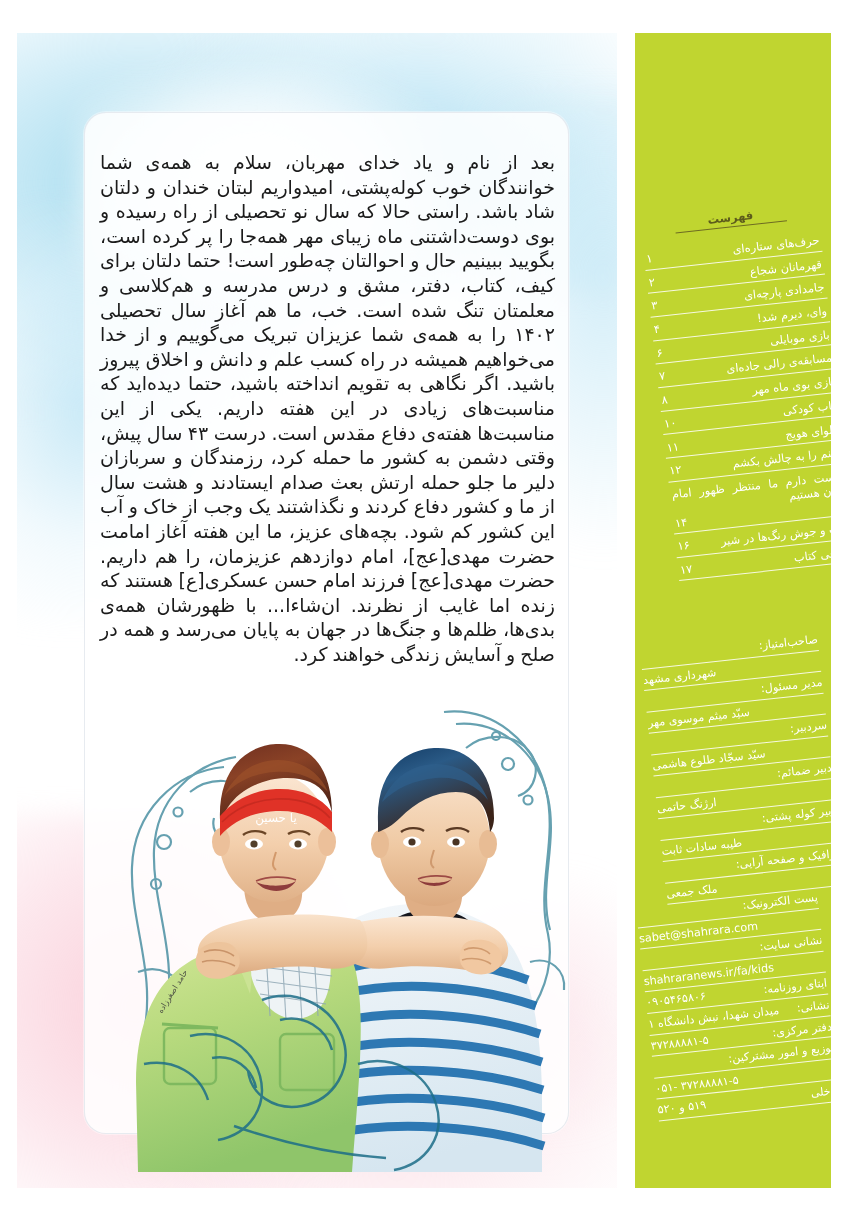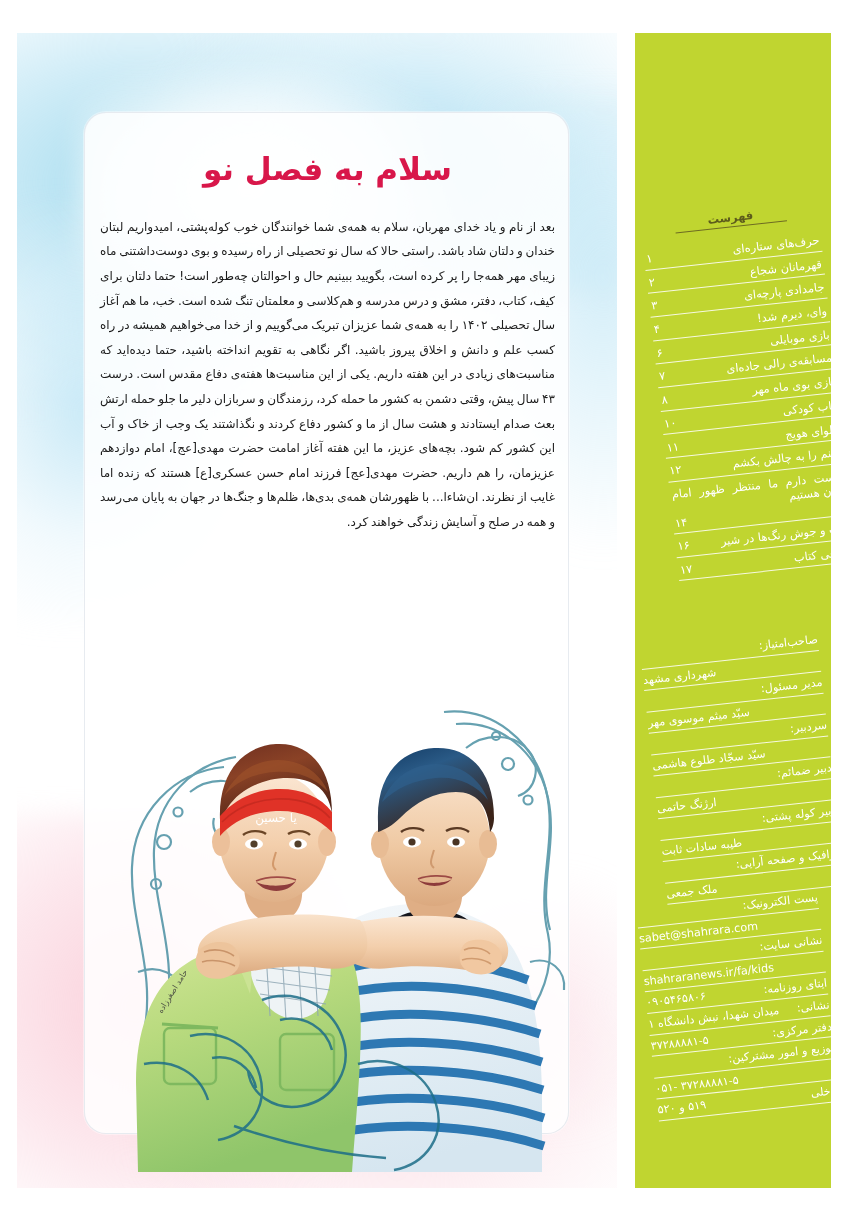--- a/index.html
+++ b/index.html
@@ -72,21 +72,21 @@
     position:absolute;left:100px;top:150px;width:455px;
     direction:rtl;text-align:justify;
   }
   .article-title{
     color:#d8174a;
     font-size:31px;line-height:1.25;font-weight:bold;
     text-align:center;margin:0 0 26px 0;letter-spacing:0;
   }
   .article-body p{
     margin:0;color:#1b1b1b;
-    font-size:12px;line-height:24.6px;
+    font-size:19px;line-height:24.6px;
     text-align:justify;text-align-last:right;
     word-spacing:-1px;
   }
 
   
   .illo{position:absolute;left:104px;top:672px;width:470px;height:500px;}
   .illo svg{position:absolute;left:0;top:0;}
   .signature{
     position:absolute;left:62px;top:968px;width:120px;
     font-size:8px;color:#3a3a3a;direction:rtl;text-align:right;
@@ -153,21 +153,20 @@
     <div class="wash wash-sky-d"></div>
     <div class="wash wash-white-cloud"></div>
     <div class="wash wash-pink-a"></div>
     <div class="wash wash-pink-b"></div>
     <div class="wash wash-pink-c"></div>
   </div>
 
   <div class="card"></div>
 
   <div class="article">
-    <h1 class="article-title">سلام به فصل نو</h1>
     <div class="article-body">
       <p>بعد از نام و یاد خدای مهربان، سلام به همه‌ی شما خوانندگان خوب کوله‌پشتی، امیدواریم لبتان خندان و دلتان شاد باشد. راستی حالا که سال نو تحصیلی از راه رسیده و بوی دوست‌داشتنی ماه زیبای مهر همه‌جا را پر کرده است، بگویید ببینیم حال و احوالتان چه‌طور است! حتما دلتان برای کیف، کتاب، دفتر، مشق و درس مدرسه و هم‌کلاسی و معلمتان تنگ شده است. خب، ما هم آغاز سال تحصیلی ۱۴۰۲ را به همه‌ی شما عزیزان تبریک می‌گوییم و از خدا می‌خواهیم همیشه در راه کسب علم و دانش و اخلاق پیروز باشید. اگر نگاهی به تقویم انداخته باشید، حتما دیده‌اید که مناسبت‌های زیادی در این هفته داریم. یکی از این مناسبت‌ها هفته‌ی دفاع مقدس است. درست ۴۳ سال پیش، وقتی دشمن به کشور ما حمله کرد، رزمندگان و سربازان دلیر ما جلو حمله ارتش بعث صدام ایستادند و هشت سال از ما و کشور دفاع کردند و نگذاشتند یک وجب از خاک و آب این کشور کم شود. بچه‌های عزیز، ما این هفته آغاز امامت حضرت مهدی[عج]، امام دوازدهم عزیزمان، را هم داریم. حضرت مهدی[عج] فرزند امام حسن عسکری[ع] هستند که زنده اما غایب از نظرند. ان‌شاءا... با ظهورشان همه‌ی بدی‌ها، ظلم‌ها و جنگ‌ها در جهان به پایان می‌رسد و همه در صلح و آسایش زندگی خواهند کرد.</p>
     </div>
   </div>
 
   <div class="illo">
     <svg width="470" height="500" viewBox="0 0 470 500" xmlns="http://www.w3.org/2000/svg">
       <defs>
         <linearGradient id="skinA" x1="0" y1="0" x2="0" y2="1">
           <stop offset="0%" stop-color="#fbe6d2"></stop>

